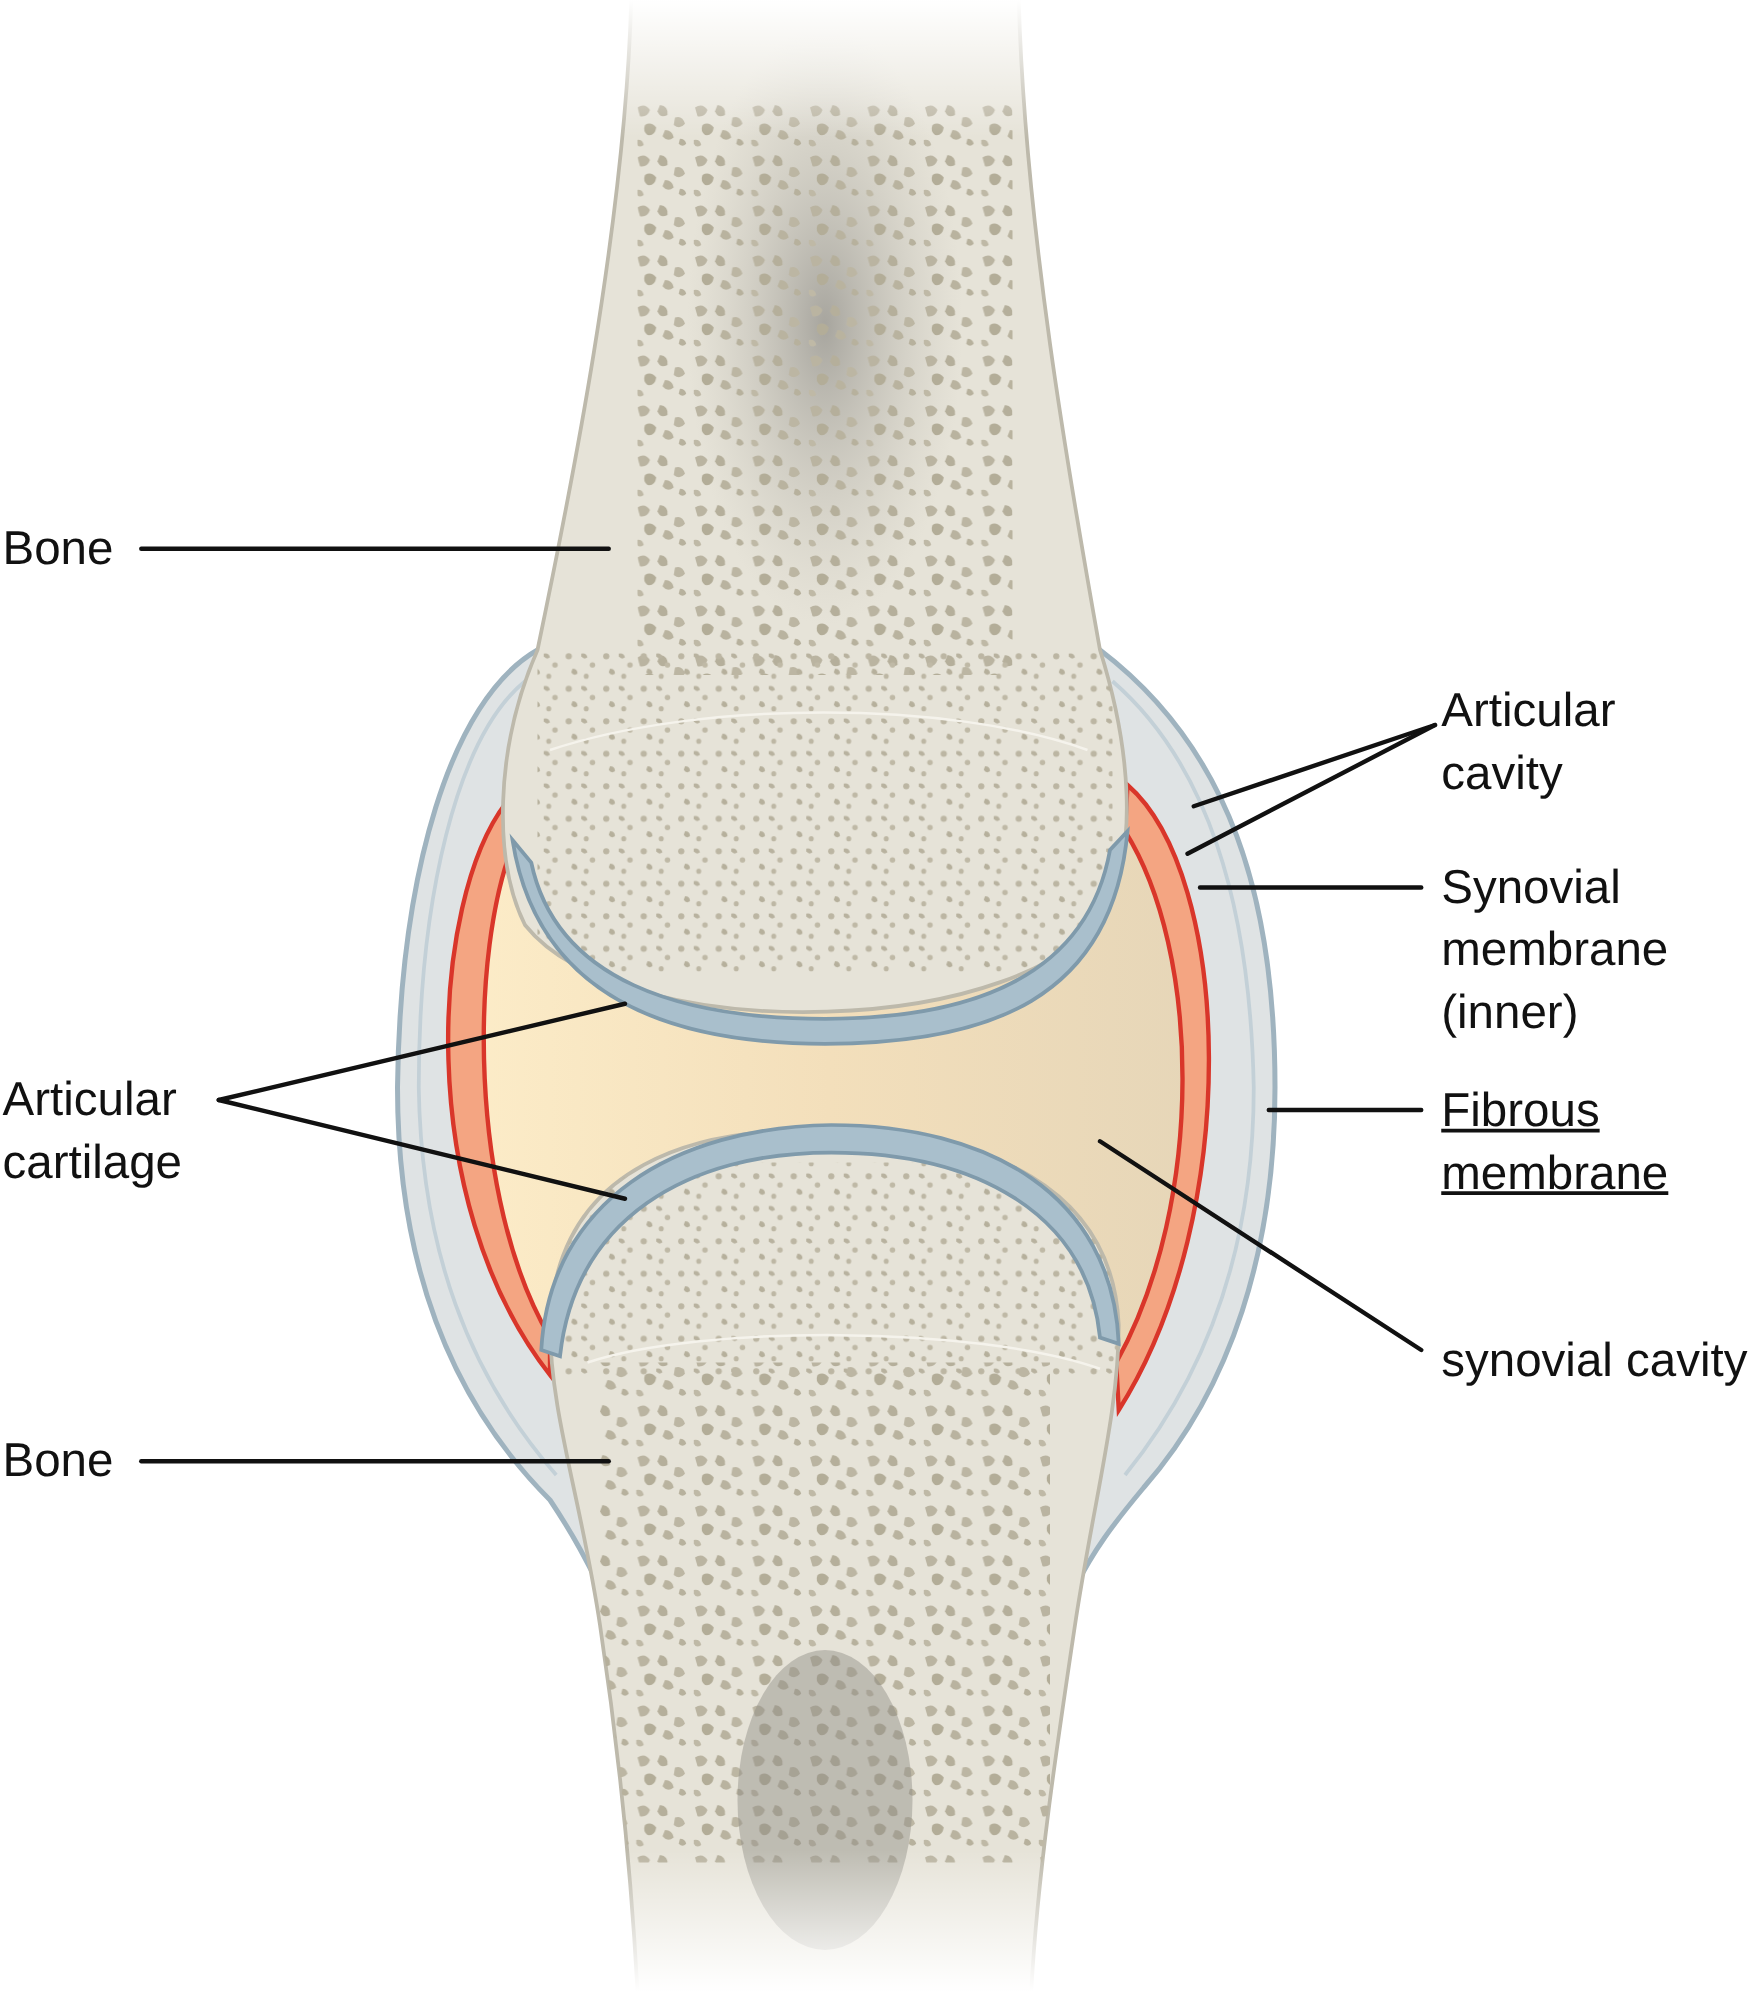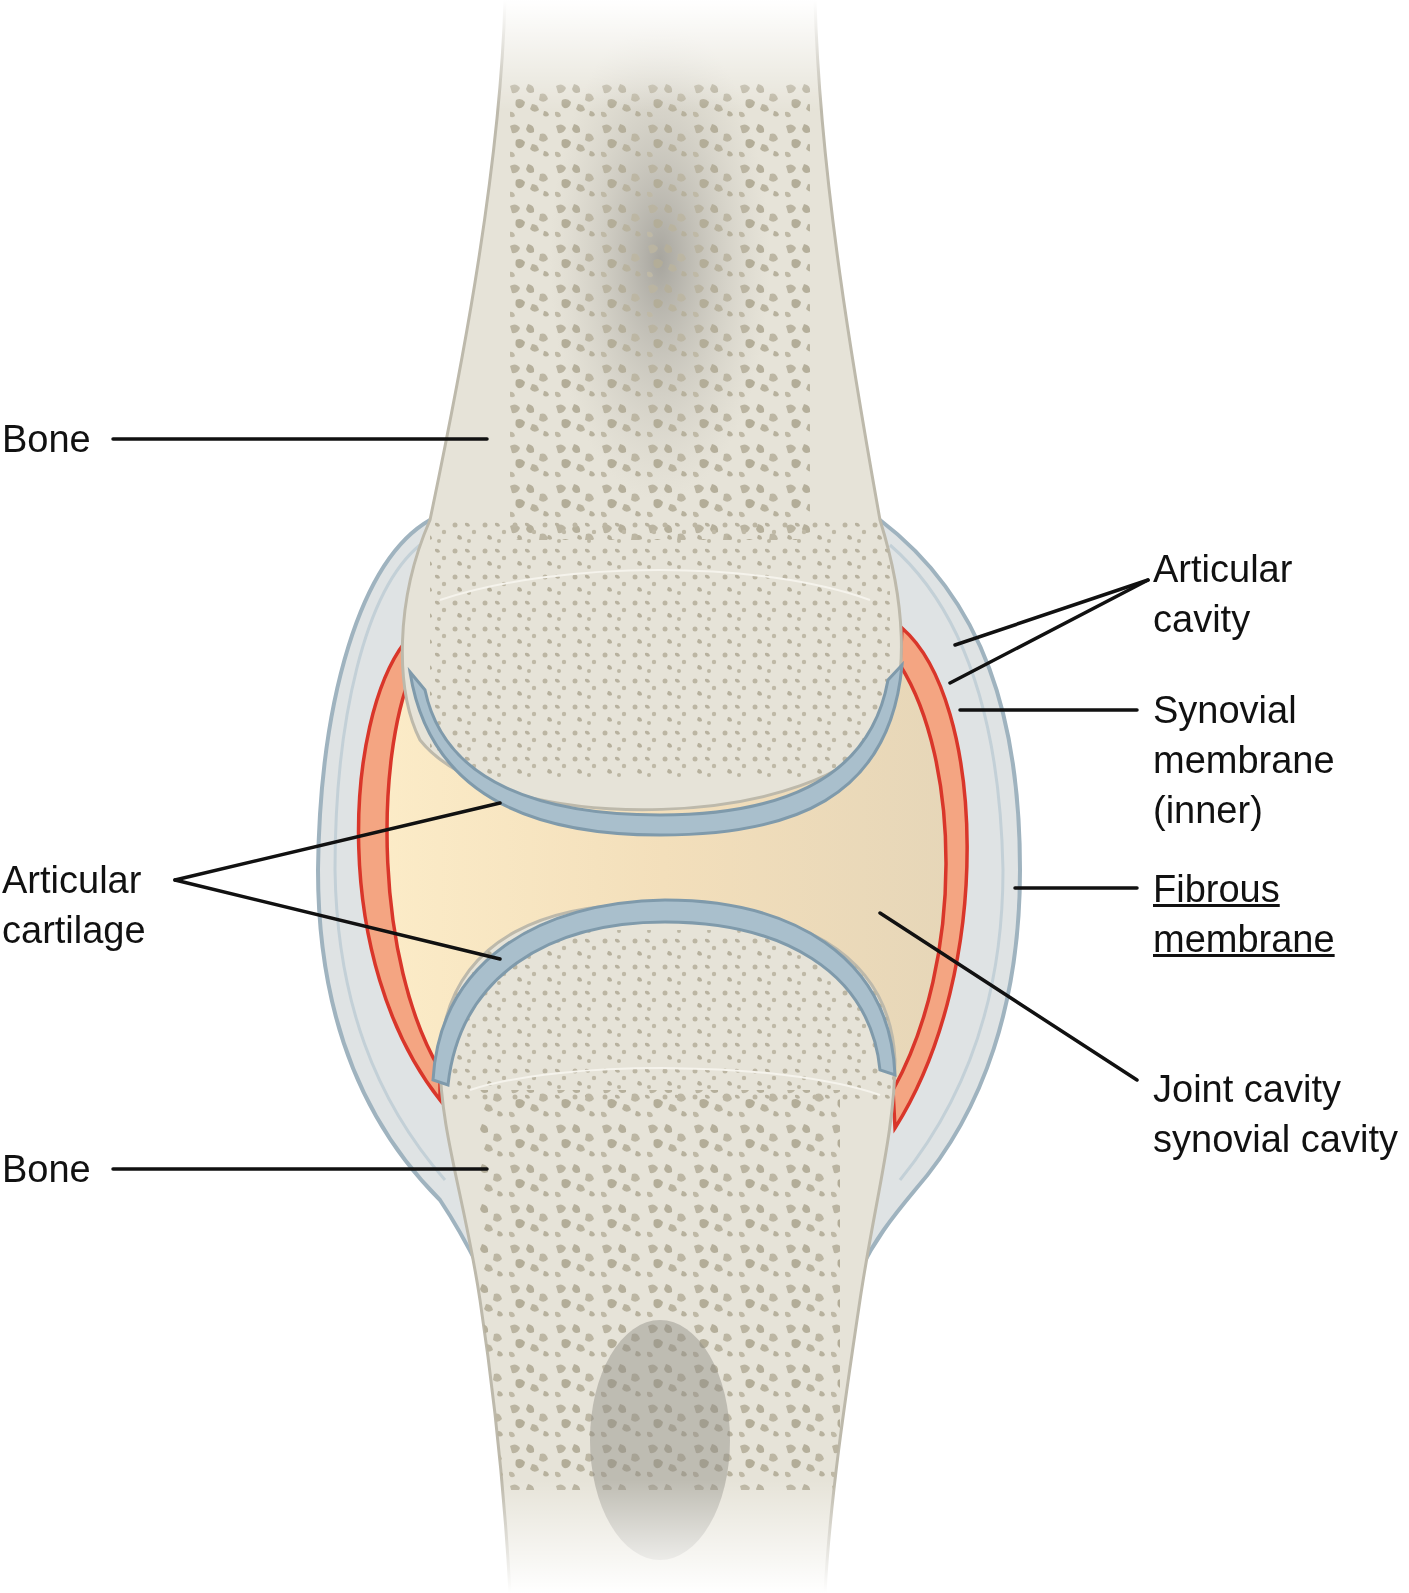--- a/index.html
+++ b/index.html
@@ -144,15 +144,14 @@
   <span>membrane</span>
   <span>(inner)</span>
 </div>
 
 <div class="label" style="left:1153px; top:864px;text-decoration:underline;">
   <span>Fibrous</span>
   <span>membrane</span>
 </div>
 
 <div class="label" style="left:1153px; top:1064px;">
-  <span>Joint cavity</span>
   <span>synovial cavity</span>
 </div>
 
 </body></html>

